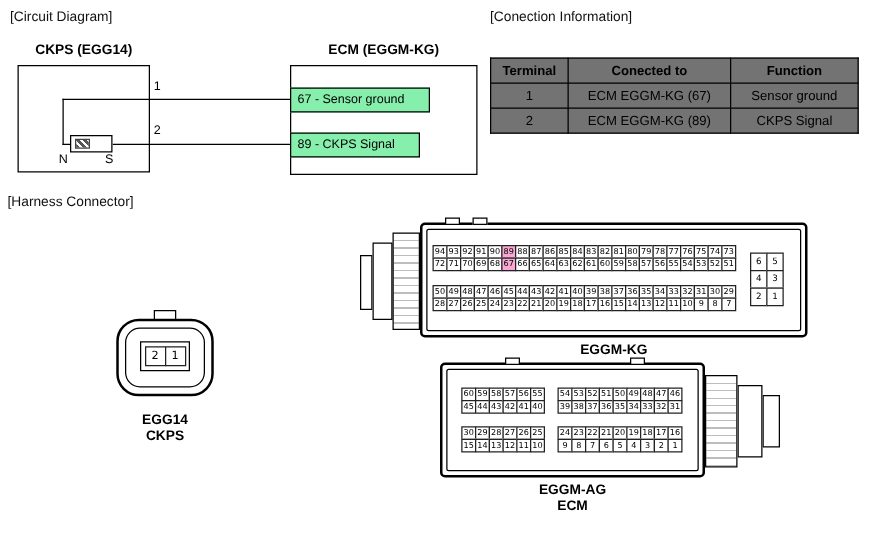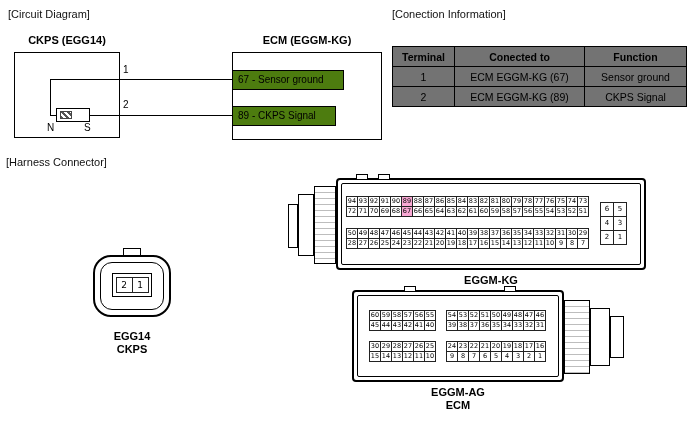--- a/index.html
+++ b/index.html
@@ -8,21 +8,21 @@
     position:relative; width:700px; height:433px; background:#ffffff;
     font-family:"Liberation Sans", sans-serif; color:#000; overflow:hidden;
   }
   .abs { position:absolute; }
   .section-label { font-size:11px; color:#111; }
   .box-title { font-size:11px; font-weight:bold; text-align:center; }
   .outline { border:1px solid #000; background:transparent; }
   .hline { position:absolute; height:1px; background:#000; }
   .vline { position:absolute; width:1px; background:#000; }
   .pin-label-box {
-    position:absolute; border:1px solid #000; background:#4d7c0f;
+    position:absolute; border:1px solid #000; background:#86efac;
     font-size:10px; line-height:18px; padding-left:5px; white-space:nowrap;
   }
   .wire-num { position:absolute; font-size:10px; }
   .ns-label { position:absolute; font-size:10px; }
 
   
   .conn-table { position:absolute; border-collapse:collapse; font-size:10.5px; background:#737373; }
   .conn-table th, .conn-table td {
     border:1px solid #000; text-align:center; height:20px; padding:0 4px;
   }

